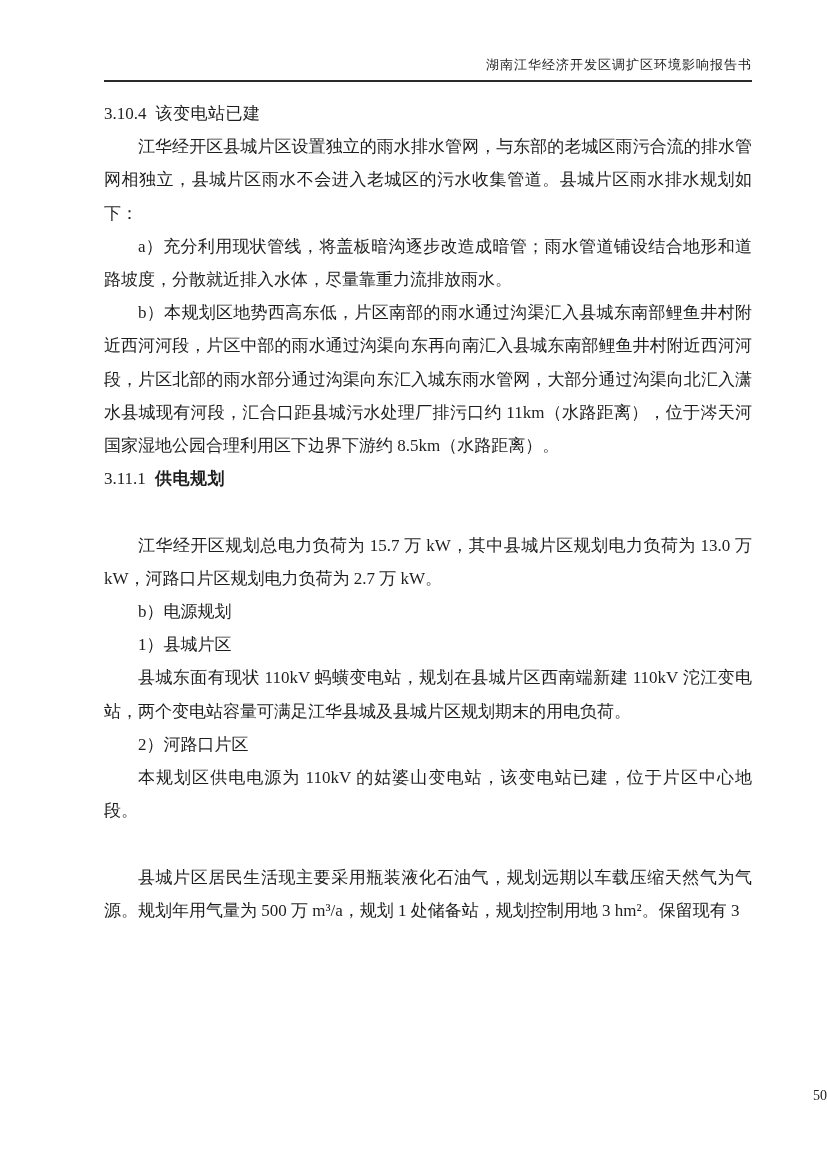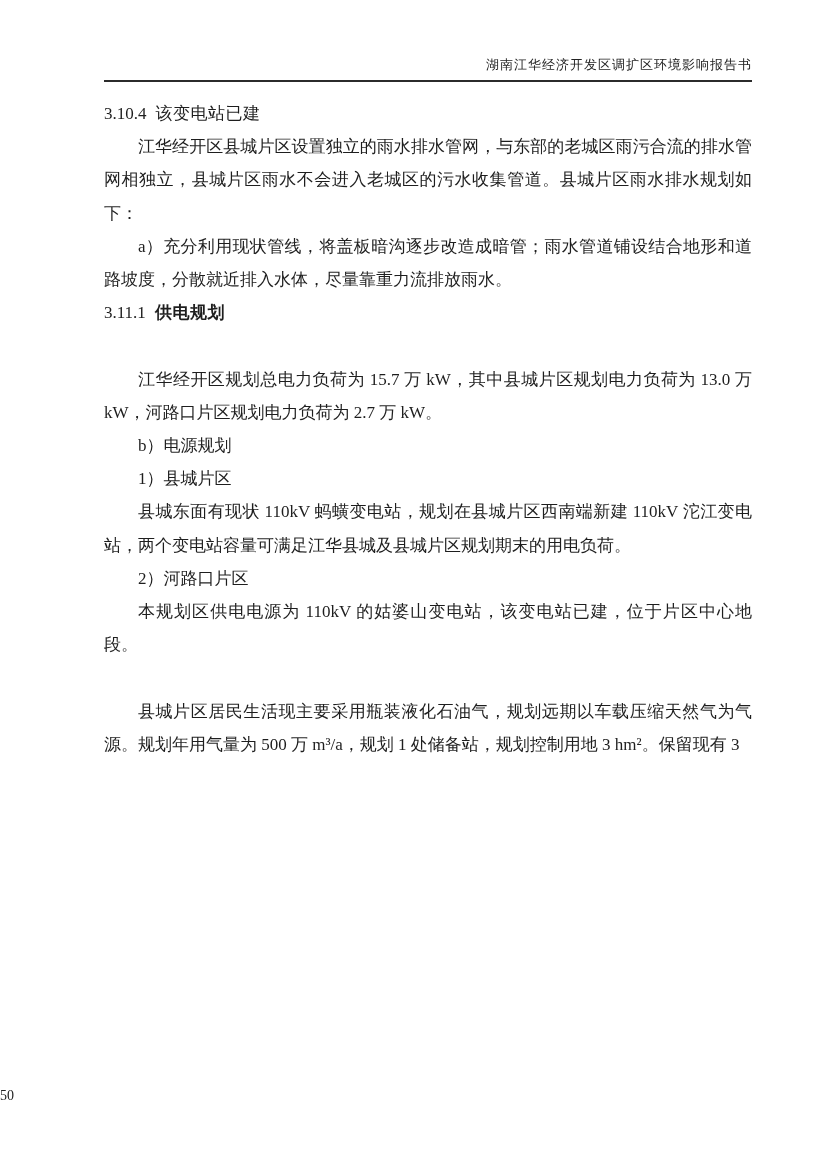--- a/index.html
+++ b/index.html
@@ -58,21 +58,21 @@
   }
   .h2-title {
     font-family: "Liberation Serif", "DejaVu Serif", serif;
     letter-spacing: 0.5px;
   }
   .footer {
     position: absolute;
     top: 1088px;
     left: 0;
     right: 0;
-    text-align: left;
+    text-align: right;
     font-size: 14px;
     color: #222222;
   }
 </style>
 </head>
 <body>
 
 <div class="page">
 
   <div class="header">
@@ -81,20 +81,21 @@
 
   <div class="body">
 
 
     <h2><span class="h-num">3.10.4</span><span class="h-gap"></span><span class="h2-title">该变电站已建</span></h2>
 
     <p class="indent">江华经开区县城片区设置独立的雨水排水管网，与东部的老城区雨污合流的排水管网相独立，县城片区雨水不会进入老城区的污水收集管道。县城片区雨水排水规划如下：</p>
 
     <p class="indent">a）充分利用现状管线，将盖板暗沟逐步改造成暗管；雨水管道铺设结合地形和道路坡度，分散就近排入水体，尽量靠重力流排放雨水。</p>
 
+    <p class="indent">b）本规划区地势西高东低，片区南部的雨水通过沟渠汇入县城东南部鲤鱼井村附近西河河段，片区中部的雨水通过沟渠向东再向南汇入县城东南部鲤鱼井村附近西河河段，片区北部的雨水部分通过沟渠向东汇入城东雨水管网，大部分通过沟渠向北汇入潇水县城现有河段，汇合口距县城污水处理厂排污口约 11km（水路距离），位于涔天河国家湿地公园合理利用区下边界下游约 8.5km（水路距离）。</p>
 
 
     <h1><span class="h-num">3.11.1</span><span class="h-gap"></span><span class="h1-title">供电规划</span></h1>
 
     <h2><span class="h-num"></span><span class="h-gap"></span><span class="h2-title"></span></h2>
 
     <p class="indent">江华经开区规划总电力负荷为 15.7 万 kW，其中县城片区规划电力负荷为 13.0 万 kW，河路口片区规划电力负荷为 2.7 万 kW。</p>
 
     <p class="indent">b）电源规划</p>
 

